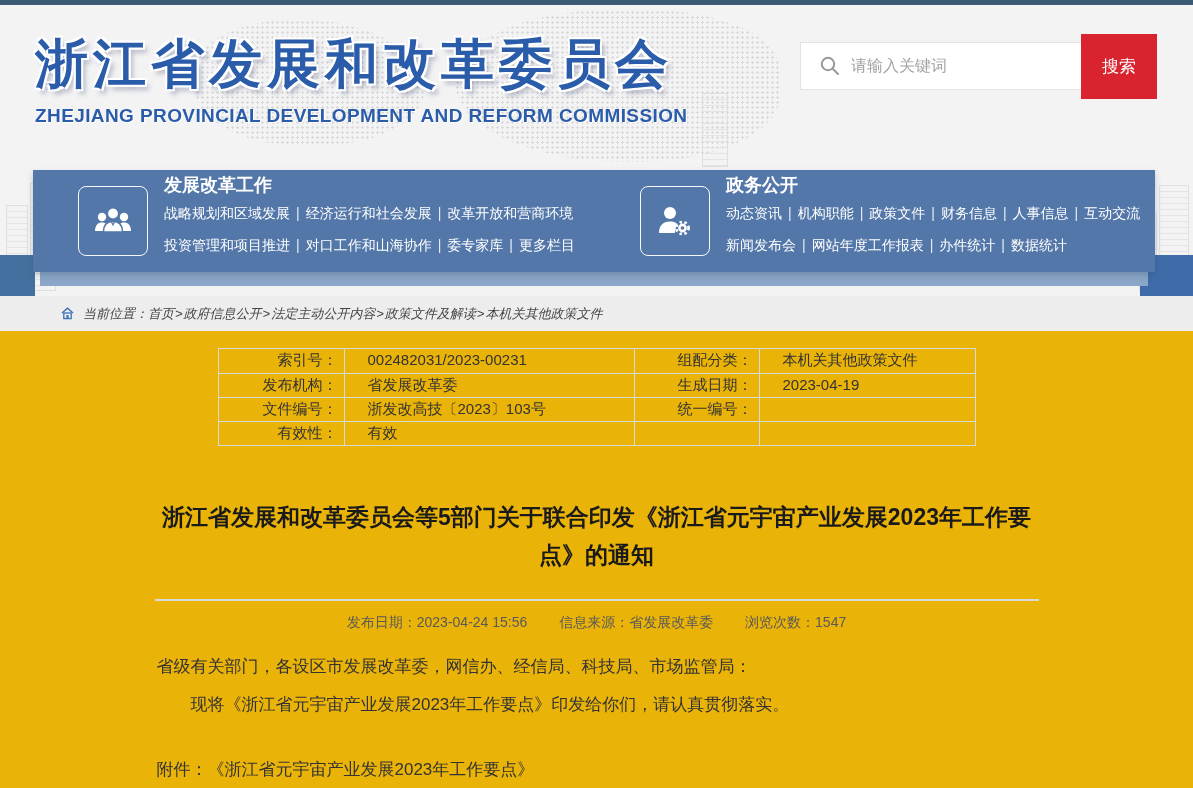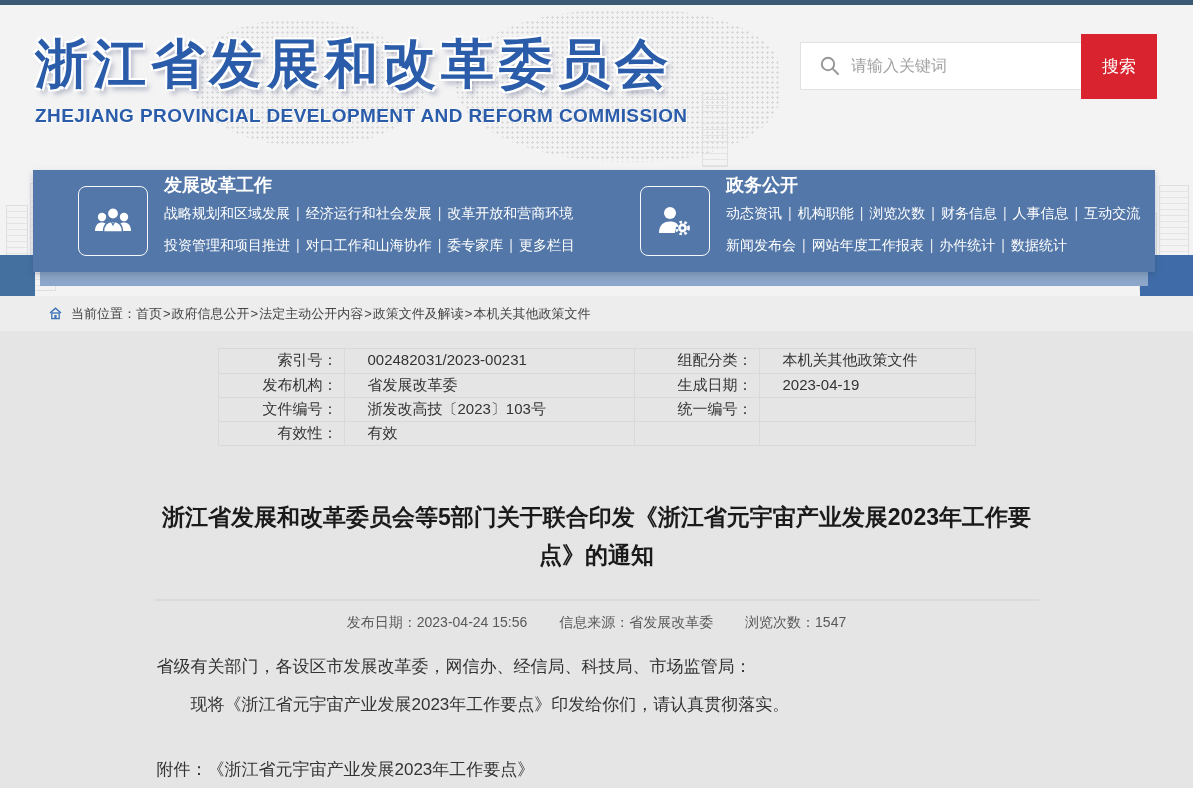--- a/index.html
+++ b/index.html
@@ -1,17 +1,17 @@
 <!DOCTYPE html>
 <html><head>
 <meta charset="utf-8">
 <style>
   * { margin:0; padding:0; box-sizing:border-box; }
   body { font-family:"Liberation Sans", sans-serif; background:#fff; }
-  .page { position:relative; width:1193px; height:788px; overflow:hidden; background:#e5e5e5; }
+  .page { position:relative; width:1193px; height:788px; overflow:hidden; background:#eab308; }
 
   
   .topbar { height:5px; background:#3c5a74; }
 
   
   .upper { position:relative; height:291px; background:#f3f3f4; }
 
   
   .dots { position:absolute; background-image:radial-gradient(#c6c6ca 1px, transparent 1.3px);
           background-size:5px 5px; opacity:.55; }
@@ -56,22 +56,22 @@
   .nav-sec-1 { left:607px; }
   .nav-icon-box { width:70px; height:70px; margin-top:16px; border:1px solid rgba(255,255,255,.95);
                   border-radius:8px; display:flex; align-items:center; justify-content:center; flex:none; }
   .nav-texts { margin-left:16px; padding-top:4px; white-space:nowrap; }
   .nav-title { font-size:18px; font-weight:bold; color:#fff; line-height:22px; cursor:pointer; }
   .nav-row { line-height:31px; height:31px; margin-top:1px; }
   .nav-link { color:#fff; font-size:14px; text-decoration:none; cursor:pointer; }
   .nav-sep { color:rgba(255,255,255,.85); margin:0 6px; font-size:14px; }
 
   
-  .breadcrumb-bar { height:35px; background:#ededee; display:flex; align-items:center; padding-left:48px;
-                    font-size:13px; color:#444; }
+  .breadcrumb-bar { height:35px; background:#ededee; display:flex; align-items:center; padding-left:60px;
+                    font-size:13px; color:#444;font-style:italic; }
   .home-icon { display:flex; margin-right:8px; }
   .crumb { color:#444; text-decoration:none; cursor:pointer; }
   .crumb-sep { color:#444; margin:0 1px; }
 
   
   .doc-table { width:758px; margin:17px auto 0; border:1px solid #d9d9d9; font-size:15px; color:#333; }
   .trow { display:flex; height:24px; line-height:22px; }
   .trow + .trow { border-top:1px solid #d9d9d9; }
   .tcell + .tcell { border-left:1px solid #d9d9d9; }
   .tlabel { text-align:right; padding-right:6px; }
@@ -153,21 +153,21 @@
             <circle cx="15" cy="10" r="6" fill="#fff"></circle>
             <path d="M4 30 c0-8.5 5-11.5 11-11.5 c2.6 0 5 .6 6.8 2 l-2 9.5 z" fill="#fff"></path>
             <circle cx="27.5" cy="25" r="4.4" fill="#fff"></circle>
             <circle cx="27.5" cy="25" r="6.1" fill="none" stroke="#fff" stroke-width="2.6" stroke-dasharray="2.4 2.6"></circle>
             <circle cx="27.5" cy="25" r="1.8" fill="#5377a8"></circle>
           </svg>
         </div>
         <div class="nav-texts">
           <div class="nav-title">政务公开</div>
           <div class="nav-rows">
-              <div class="nav-row"><a class="nav-link">动态资讯</a><span class="nav-sep">|</span><a class="nav-link">机构职能</a><span class="nav-sep">|</span><a class="nav-link">浏览次数</a><span class="nav-sep">|</span><a class="nav-link">财务信息</a><span class="nav-sep">|</span><a class="nav-link">人事信息</a><span class="nav-sep">|</span><a class="nav-link">互动交流</a></div>
+              <div class="nav-row"><a class="nav-link">动态资讯</a><span class="nav-sep">|</span><a class="nav-link">机构职能</a><span class="nav-sep">|</span><a class="nav-link">政策文件</a><span class="nav-sep">|</span><a class="nav-link">财务信息</a><span class="nav-sep">|</span><a class="nav-link">人事信息</a><span class="nav-sep">|</span><a class="nav-link">互动交流</a></div>
               <div class="nav-row"><a class="nav-link">新闻发布会</a><span class="nav-sep">|</span><a class="nav-link">网站年度工作报表</a><span class="nav-sep">|</span><a class="nav-link">办件统计</a><span class="nav-sep">|</span><a class="nav-link">数据统计</a></div>
             </div>
         </div>
       </section>
     </nav>
   </div>
 
   <div class="breadcrumb-bar">
     <span class="home-icon">
       <svg width="15" height="15" viewBox="0 0 15 15">

